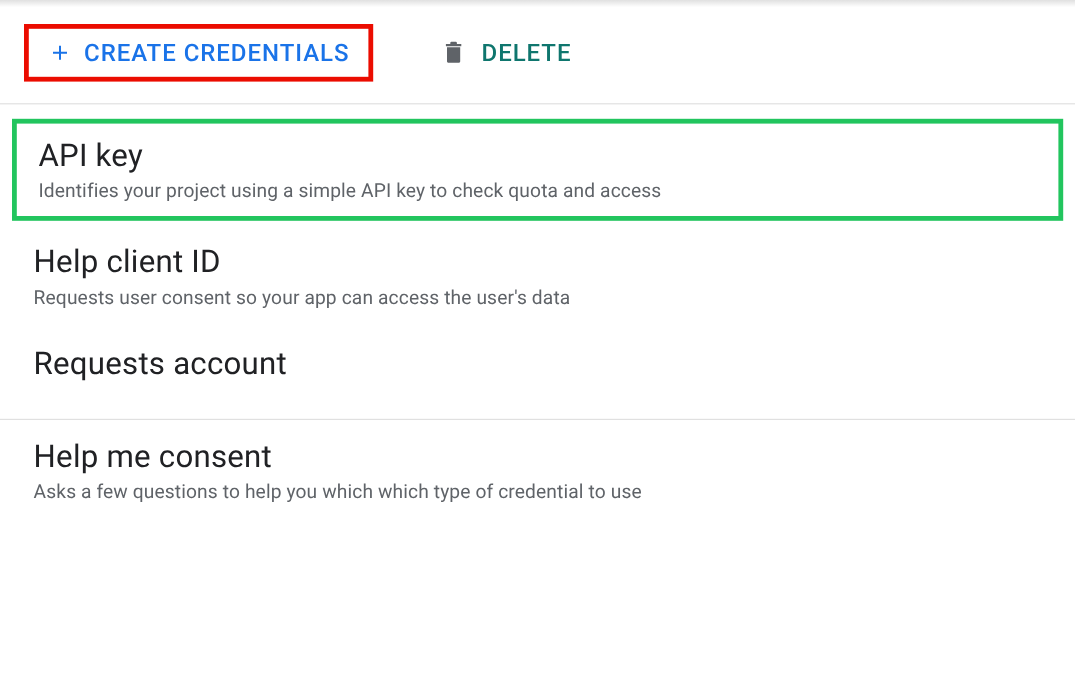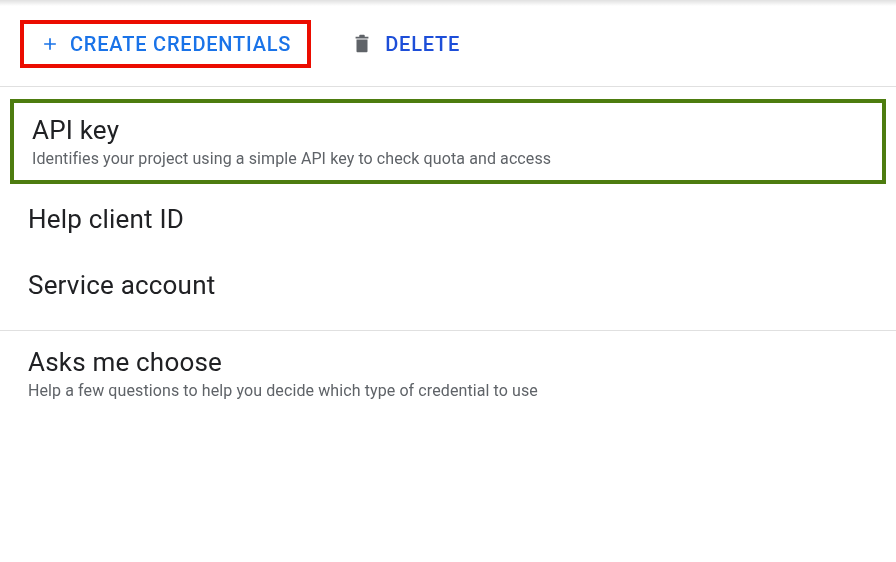--- a/index.html
+++ b/index.html
@@ -16,21 +16,21 @@
     }
     .top-shadow {
       height: 6px;
       background: linear-gradient(to bottom, rgba(0,0,0,0.12), rgba(0,0,0,0));
     }
     .toolbar {
       display: flex;
       align-items: center;
       padding: 14px 20px 18px 20px;
       border-bottom: 1px solid #e0e0e0;
-      gap: 40px;
+      gap: 56px;
     }
     .create-btn {
       display: inline-flex;
       align-items: center;
       gap: 10px;
       border: 4px solid #eb0c00;
       padding: 8px 16px;
       color: #1a73e8;
       font-size: 20px;
       font-weight: 500;
@@ -40,42 +40,42 @@
     }
     .create-btn .plus-icon svg {
       width: 20px;
       height: 20px;
       display: block;
     }
     .delete-btn {
       display: inline-flex;
       align-items: center;
       gap: 12px;
-      color: #1d4ed8;
+      color: #0f766e;
       font-size: 20px;
       font-weight: 500;
       letter-spacing: 0.8px;
       cursor: pointer;
       background: transparent;
       border: none;
     }
     .delete-btn .trash-icon svg {
       width: 22px;
       height: 22px;
       display: block;
     }
     .menu {
       padding-top: 8px;
     }
     .menu-item {
       padding: 16px 28px 16px 28px;
       cursor: pointer;
     }
     .menu-item.highlighted {
-      border: 4px solid #4d7c0f;
+      border: 4px solid #22c55e;
       margin: 4px 10px 4px 10px;
       padding: 12px 18px 12px 18px;
     }
     .menu-item-title {
       font-size: 26px;
       color: #202124;
       font-weight: 400;
       margin-bottom: 4px;
       letter-spacing: 0.2px;
     }
@@ -117,26 +117,27 @@
 
 <div class="menu">
 
   <div class="menu-item highlighted">
     <div class="menu-item-title">API key</div>
     <div class="menu-item-desc">Identifies your project using a simple API key to check quota and access</div>
   </div>
 
   <div class="menu-item">
     <div class="menu-item-title">Help client ID</div>
+    <div class="menu-item-desc">Requests user consent so your app can access the user's data</div>
   </div>
 
   <div class="menu-item">
-    <div class="menu-item-title">Service account</div>
+    <div class="menu-item-title">Requests account</div>
   </div>
 
   <div class="divider"></div>
 
   <div class="menu-item">
-    <div class="menu-item-title">Asks me choose</div>
-    <div class="menu-item-desc">Help a few questions to help you decide which type of credential to use</div>
+    <div class="menu-item-title">Help me consent</div>
+    <div class="menu-item-desc">Asks a few questions to help you which which type of credential to use</div>
   </div>
 
 </div>
 
 </body></html>

